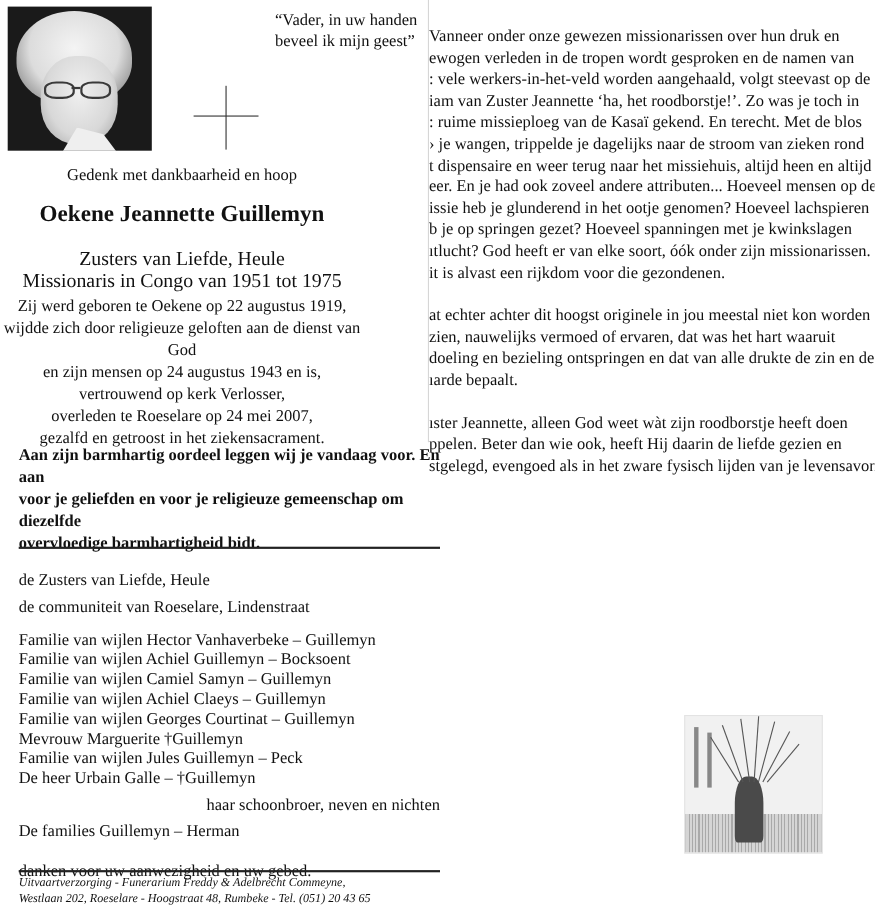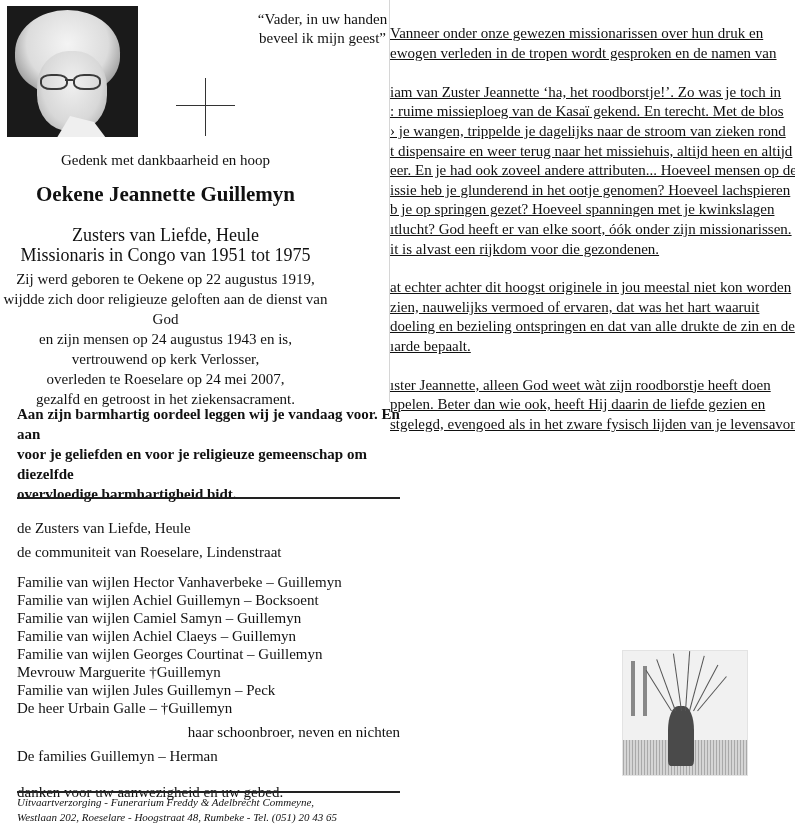--- a/index.html
+++ b/index.html
@@ -16,40 +16,40 @@
   .photo .glass { position:absolute; top:68px; width:24px; height:12px; border:2px solid #3a3a3a; border-radius:40%; }
   .photo .glass.l { left:33px; } .photo .glass.r { left:66px; }
   .photo .bridge { position:absolute; left:58px; top:73px; width:8px; height:2px; background:#3a3a3a; }
   .photo .collar { position:absolute; left:45px; top:110px; width:60px; height:30px; background:#efefef;
                    clip-path:polygon(0 100%, 30% 0, 70% 20%, 100% 100%); }
 
   
   .cross-v { left:205px; top:78px; width:1px; height:58px; background:#333; }
   .cross-h { left:176px; top:105px; width:59px; height:1px; background:#333; }
 
-  .quote { left:250px; top:10px; width:145px; text-align:center; font-size:15px; line-height:19px; }
+  .quote { left:250px; top:10px; width:145px; font-size:15px; line-height:19px; }
 
   .divider-v { left:389px; top:0px; width:1px; height:402px; background:#d6d6d6; }
 
   .center-block { left:0px; width:331px; text-align:center; }
   .gedenk { top:152px; font-size:15px; }
   .name { top:182px; font-size:21px; font-weight:bold; letter-separation:0; }
   .congregation { top:225px; font-size:18px; line-height:20px; }
   .bio { top:269px; font-size:15px; line-height:20px; }
 
   .prayer { left:17px; top:404px; width:390px; font-size:15px; line-height:20px; text-align:left;font-weight:bold; }
   .rule1 { left:17px; top:497px; width:383px; height:2px; background:#222; }
 
   .mourners { left:17px; top:519px; width:400px; font-size:15px; line-height:18px; }
   .mourners .gap { height:6px; }
   .indent-right { text-align:right; width:383px; }
   .rule2 { left:17px; top:791px; width:383px; height:2px; background:#222; }
   .undertaker { left:17px; top:795px; width:400px; font-size:11px; line-height:15px;font-style:italic; }
 
-  .right-text { left:390px; top:24px; width:405px; font-size:15px; line-height:19.6px; white-space:nowrap; overflow:hidden;text-decoration:underline; }
+  .right-text { left:390px; top:24px; width:405px; font-size:15px; line-height:19.6px; white-space:nowrap; overflow:hidden; }
   .right-text p { margin:0 0 19px 0; }
 
   
   .tree { left:622px; top:650px; width:124px; height:124px; background:#f1f1f1; overflow:hidden; border:1px solid #e3e3e3; }
   .tree .ground { position:absolute; left:0; bottom:0; width:100%; height:35px;
                   background:repeating-linear-gradient(90deg,#8a8a8a 0 1px,#c9c9c9 1px 3px); opacity:.7; }
   .tree .trunk { position:absolute; left:45px; top:55px; width:26px; height:60px; background:#4a4a4a; border-radius:40% 40% 10% 10%; }
   .tree .branch { position:absolute; width:1px; background:#555; transform-origin:bottom center; }
   .tree .bgtree { position:absolute; width:4px; background:#888; }
 </style>
@@ -123,21 +123,21 @@
 <div class="abs rule2"></div>
 <div class="abs undertaker">
   <div>Uitvaartverzorging - Funerarium Freddy &amp; Adelbrecht Commeyne,</div>
   <div>Westlaan 202, Roeselare - Hoogstraat 48, Rumbeke - Tel. (051) 20 43 65</div>
 </div>
 
 <div class="abs right-text">
   <p>
     <span>Vanneer onder onze gewezen missionarissen over hun druk en</span><br>
     <span>ewogen verleden in de tropen wordt gesproken en de namen van</span><br>
-    <br>
+    <span>: vele werkers-in-het-veld worden aangehaald, volgt steevast op de</span><br>
     <span>iam van Zuster Jeannette ‘ha, het roodborstje!’. Zo was je toch in</span><br>
     <span>: ruime missieploeg van de Kasaï gekend. En terecht. Met de blos</span><br>
     <span>› je wangen, trippelde je dagelijks naar de stroom van zieken rond</span><br>
     <span>t dispensaire en weer terug naar het missiehuis, altijd heen en altijd</span><br>
     <span>eer. En je had ook zoveel andere attributen... Hoeveel mensen op de</span><br>
     <span>issie heb je glunderend in het ootje genomen? Hoeveel lachspieren</span><br>
     <span>b je op springen gezet? Hoeveel spanningen met je kwinkslagen</span><br>
     <span>ıtlucht? God heeft er van elke soort, óók onder zijn missionarissen.</span><br>
     <span>it is alvast een rijkdom voor die gezondenen.</span>
   </p>

